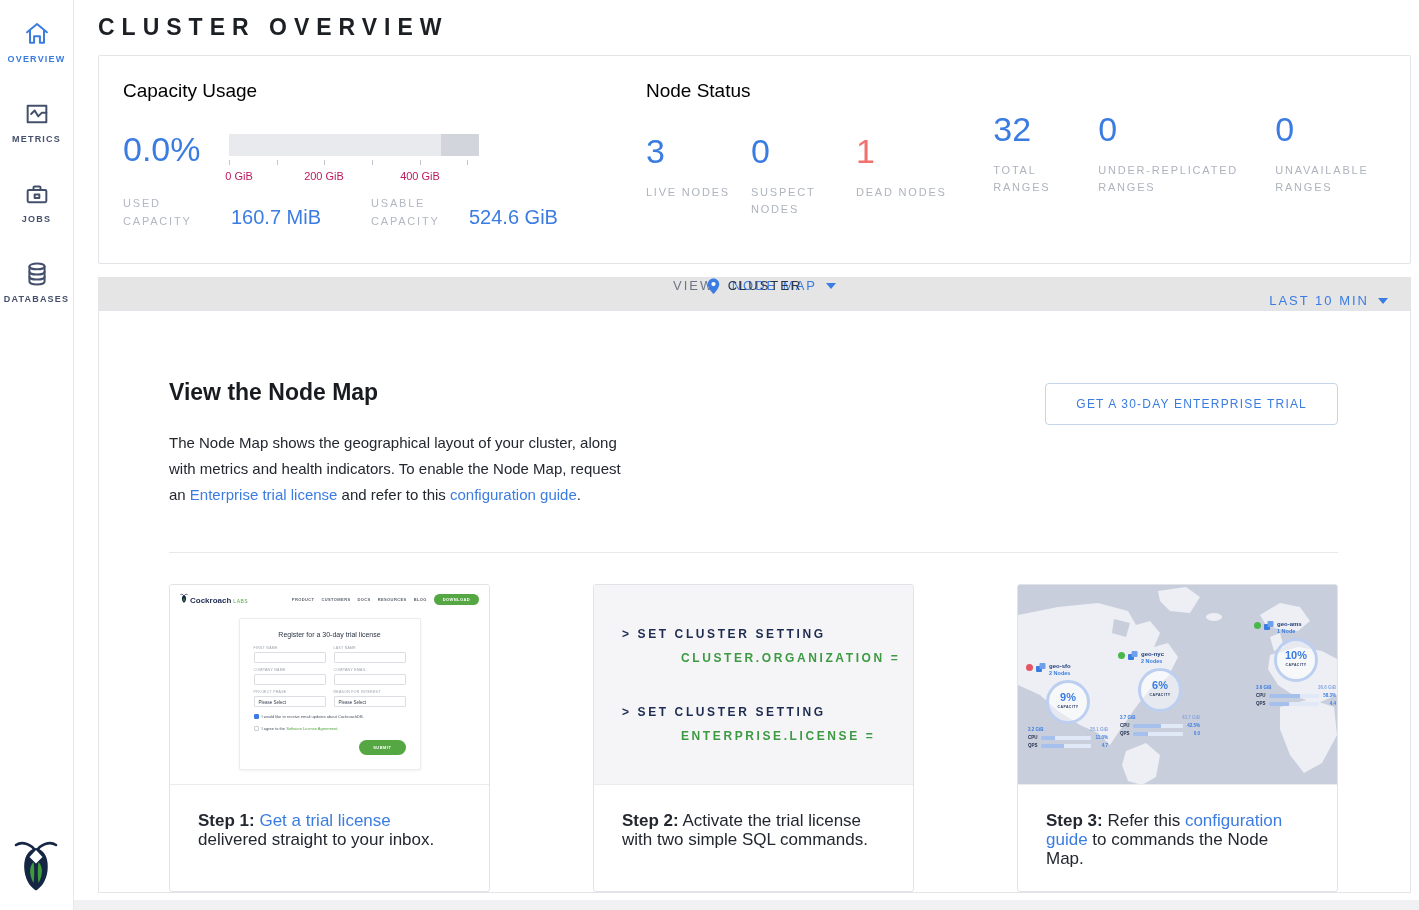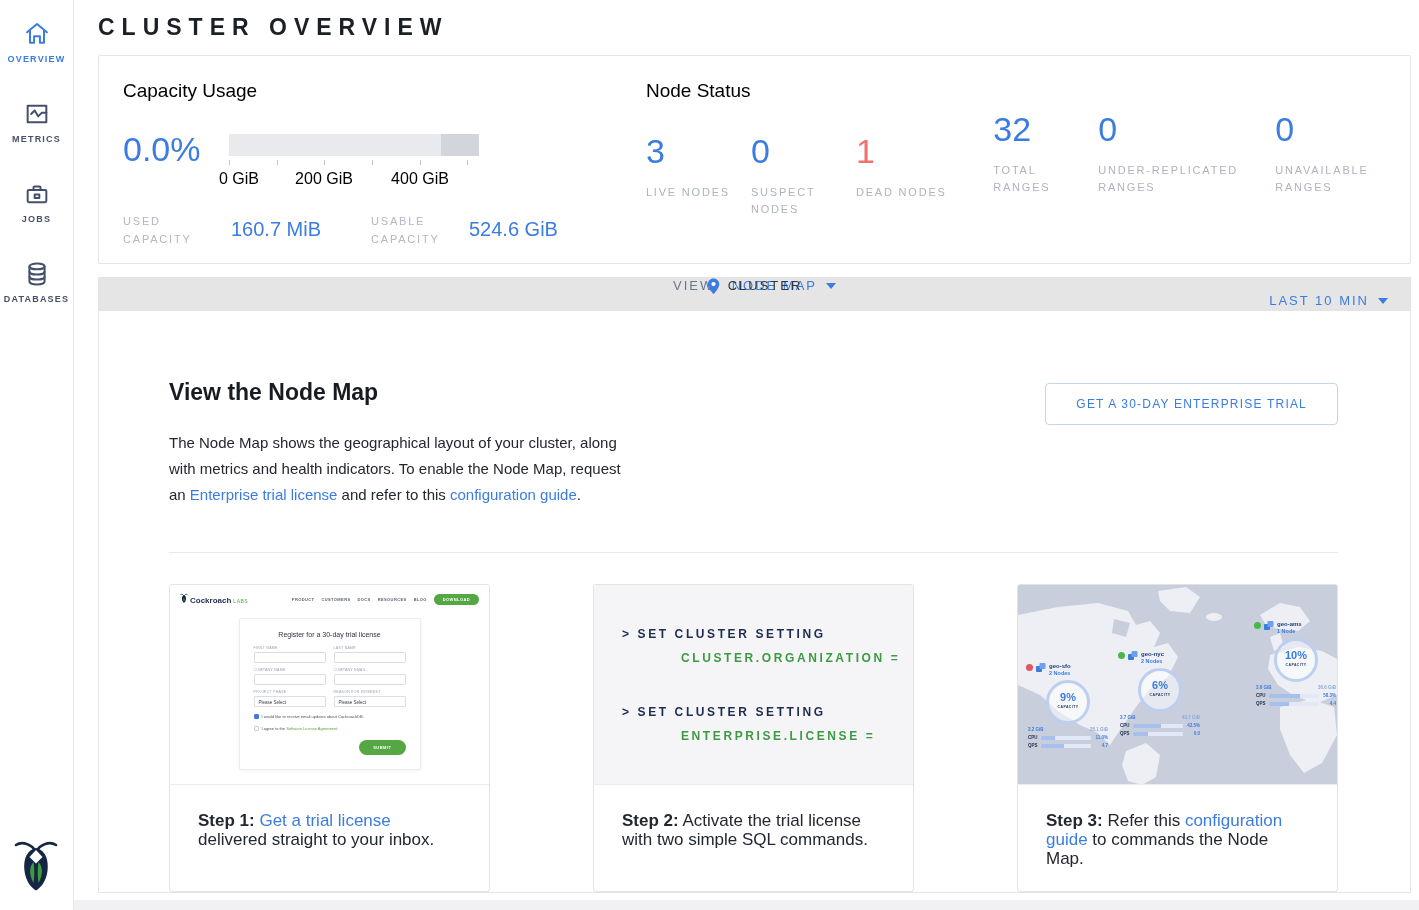--- a/index.html
+++ b/index.html
@@ -27,22 +27,22 @@
                    display: flex; padding: 24px 0 0 24px; }
   .section-title { font-size: 19px; font-weight: 500; color: #000000; }
   .cap-section { width: 527px; }
   .cap-row { display: flex; margin-top: 30px; align-items: flex-start; }
   .cap-percent { font-size: 34px; font-weight: 500; color: #3a7ce2; line-height: 34px; width: 106px; }
   .cap-bar-wrap { position: relative; width: 250px; margin-top: 2px; }
   .cap-bar { display: flex; height: 22px; }
   .cap-bar .seg-light { width: 212px; background: #e9eaee; }
   .cap-bar .seg-dark  { width: 38px;  background: #d3d5dc; }
   .cap-tick { position: absolute; top: 26px; width: 1px; height: 5px; background: #c2c6cf; }
-  .cap-tick-label { position: absolute; top: 36px; font-size: 16px; color: #000000; transform: translateX(-50%); white-space: nowrap; }
-  .cap-values { display: flex; margin-top: 46px; align-items: center; }
+  .cap-tick-label { position: absolute; top: 36px; font-size: 11px; color: #be185d; transform: translateX(-50%); white-space: nowrap; }
+  .cap-values { display: flex; margin-top: 28px; align-items: flex-end; }
   .cap-kv-label { font-size: 11px; letter-spacing: 1.8px; color: #b3b7c1; line-height: 18px; font-weight: 500; }
   .cap-kv-value { font-size: 20px; color: #3a7ce2; padding-bottom: 1px; }
   .cap-used-label { width: 108px; }
   .cap-used-value { width: 140px; }
   .cap-usable-label { width: 98px; }
 
   .status-section { }
   .metric-row { display: flex; margin-top: 32px; }
   .metric-col { }
   .metric-value { font-size: 34px; font-weight: 500; color: #3a7ce2; line-height: 34px; }

